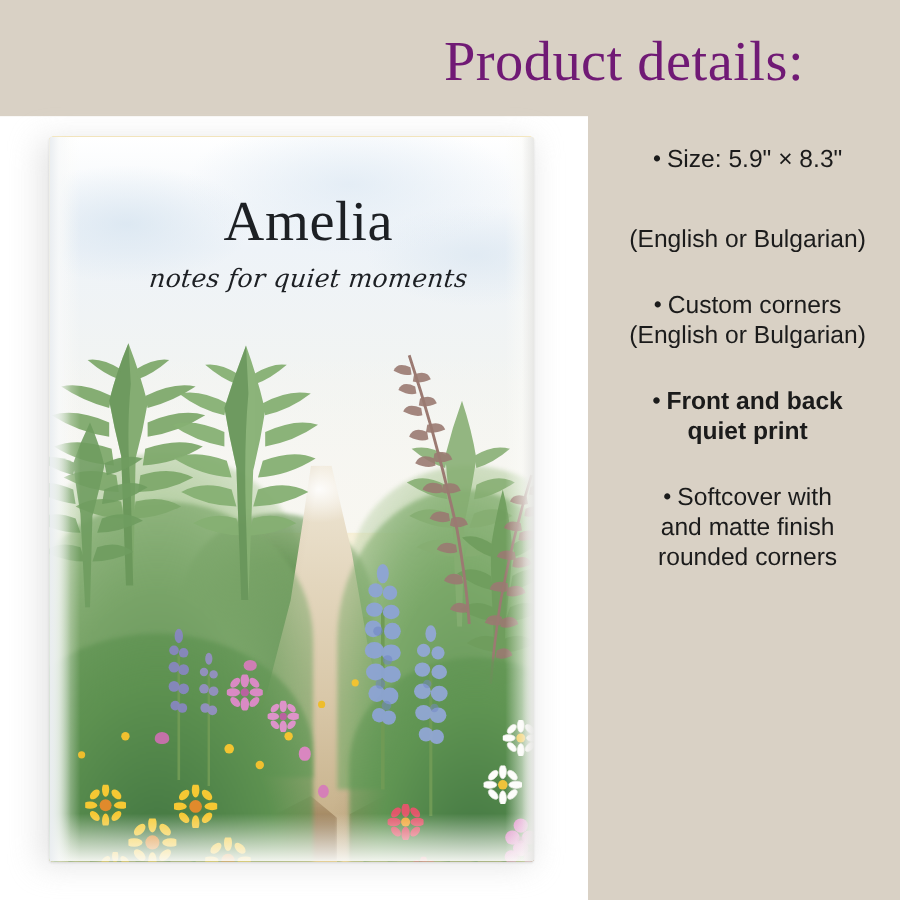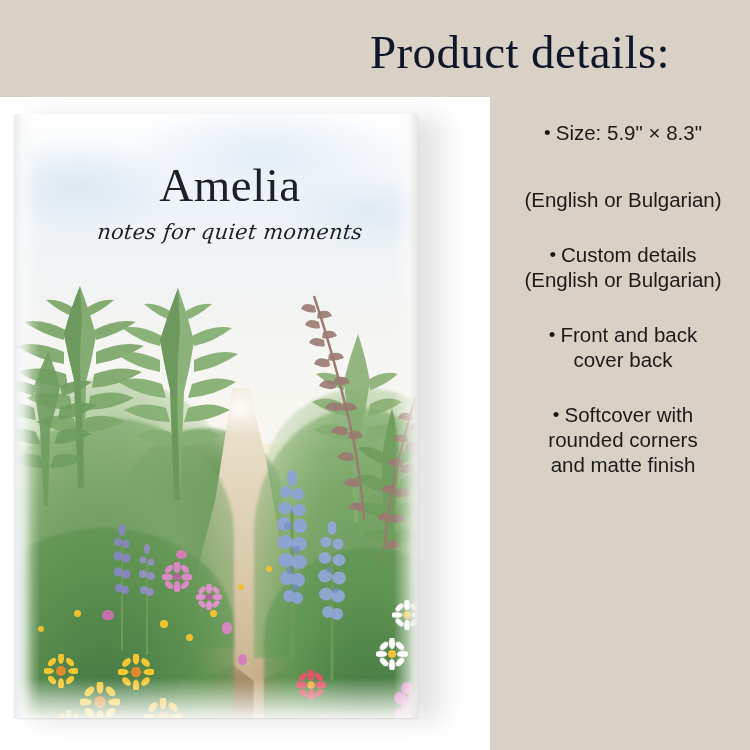--- a/index.html
+++ b/index.html
@@ -42,21 +42,21 @@
 
   
   .heading {
     position: absolute;
     left: 300px; top: 24px;
     width: 440px;
     text-align: center;
     font-family: "Liberation Serif", "DejaVu Serif", serif;
     font-size: 47px;
     line-height: 56px;
-    color: #0f172a;
+    color: #701a75;
     letter-spacing: 0.4px;
     white-space: nowrap;
   }
 
   
   .details-list {
     position: absolute;
     left: 498px; top: 120px;
     width: 250px;
     margin: 0;
@@ -89,21 +89,21 @@
     position: absolute;
     left: 33px; top: 117px;
     width: 410px; height: 604px;
     border-radius: 3px;
     background: #cfcfcf;
     filter: blur(13px);
     opacity: 0.55;
   }
   .book {
     position: absolute;
-    left: 14px; top: 114px;
+    left: 41px; top: 114px;
     width: 404px; height: 604px;
     border-radius: 3px;
     overflow: hidden;
     background: #eab308;
     box-shadow: 0 1px 2px rgba(0,0,0,0.10);
   }
   
   .book-spine {
     position: absolute;
     left: 0; top: 0;
@@ -306,31 +306,31 @@
   <div class="heading">Product details:</div>
 
   <ul class="details-list">
     <li class="detail-item" style="margin-bottom:42px;">
       <span class="detail-line-first"><span class="bullet">•</span><span>Size: 5.9" × 8.3"</span></span>
     </li>
     <li class="detail-item" style="margin-bottom:30px;">
       <span class="detail-line">(English or Bulgarian)</span>
     </li>
     <li class="detail-item" style="margin-bottom:30px;">
-      <span class="detail-line-first"><span class="bullet">•</span><span>Custom details</span></span>
+      <span class="detail-line-first"><span class="bullet">•</span><span>Custom corners</span></span>
       <span class="detail-line">(English or Bulgarian)</span>
     </li>
-    <li class="detail-item" style="margin-bottom:30px;">
+    <li class="detail-item" style="margin-bottom:30px;font-weight:bold;">
       <span class="detail-line-first"><span class="bullet">•</span><span>Front and back</span></span>
-      <span class="detail-line">cover back</span>
+      <span class="detail-line">quiet print</span>
     </li>
     <li class="detail-item" style="margin-bottom:0;">
       <span class="detail-line-first"><span class="bullet">•</span><span>Softcover with</span></span>
+      <span class="detail-line">and matte finish</span>
       <span class="detail-line">rounded corners</span>
-      <span class="detail-line">and matte finish</span>
     </li>
   </ul>
 
   <div class="book-shadow"></div>
   <div class="book">
 
     <div class="art">
       <div class="sky"></div>
       <div class="sky-haze"></div>
 

